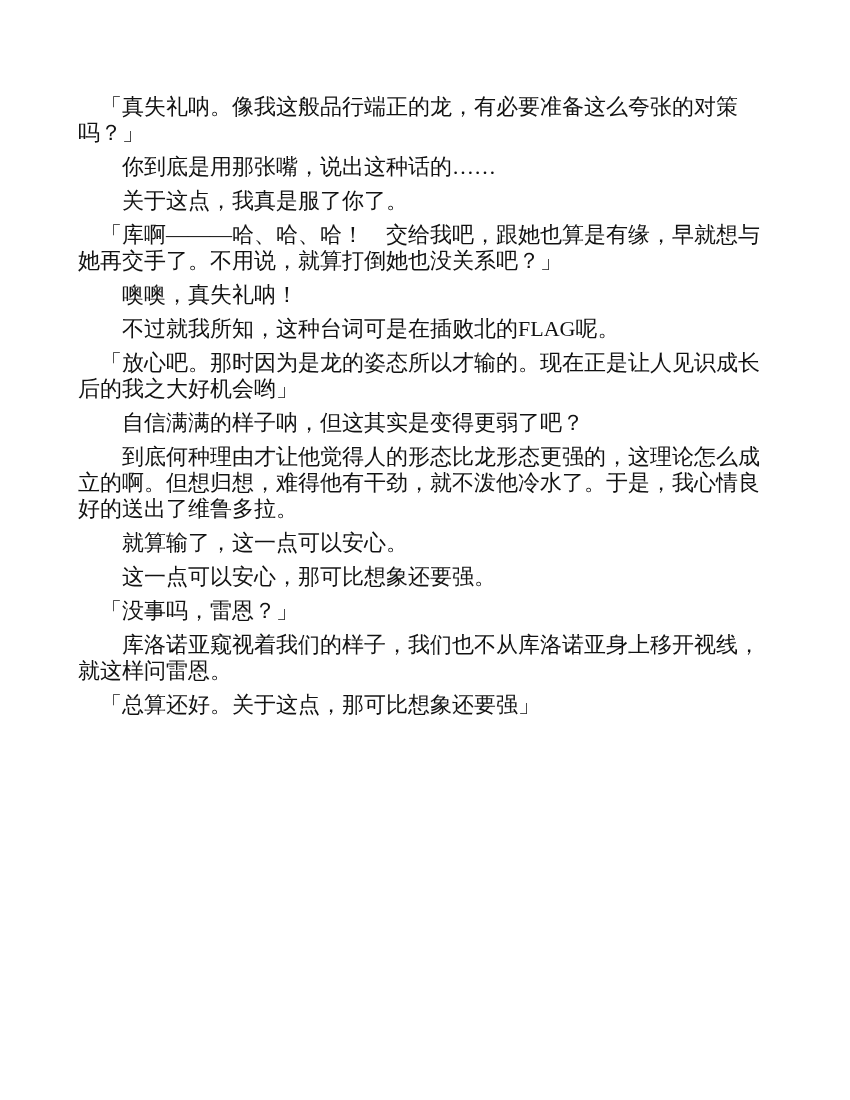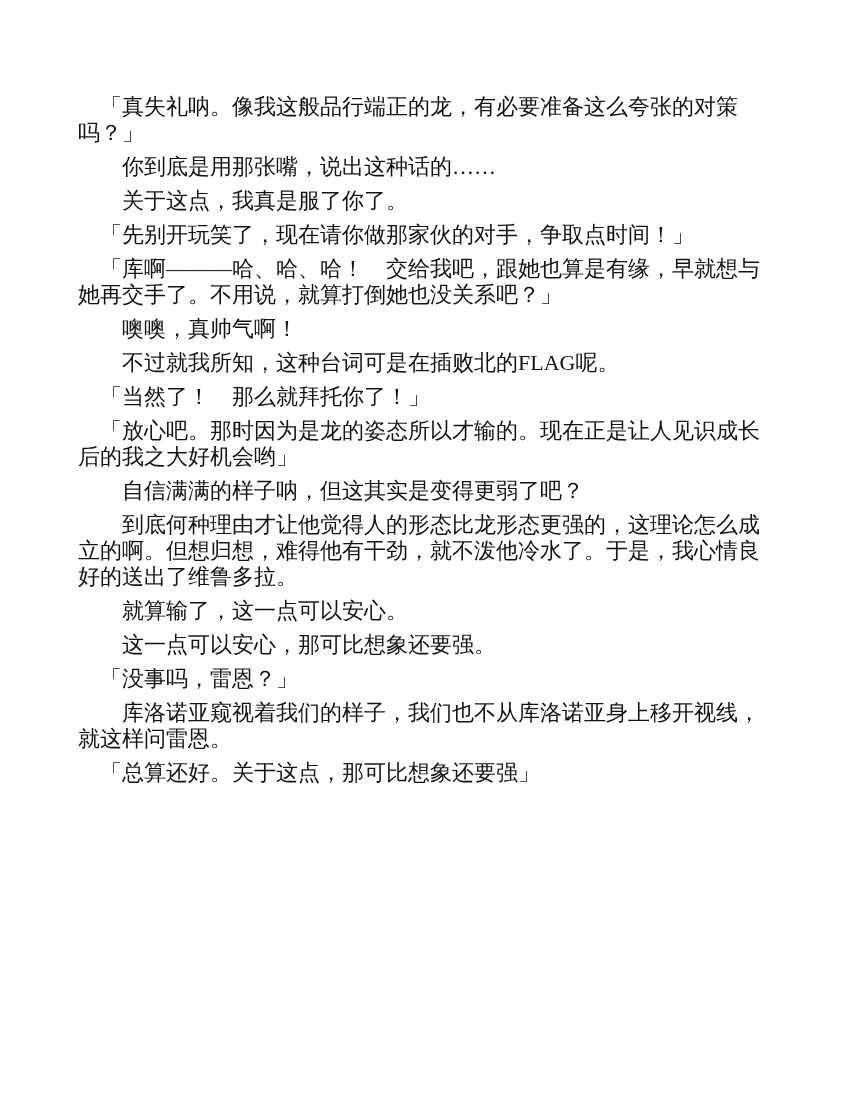--- a/index.html
+++ b/index.html
@@ -35,25 +35,23 @@
     text-indent: 2em;
   }
 </style>
 </head>
 <body>
 
 <div class="page">
   <p class="dialogue">「真失礼呐。像我这般品行端正的龙，有必要准备这么夸张的对策吗？」</p>
   <p class="narration">你到底是用那张嘴，说出这种话的……</p>
   <p class="narration">关于这点，我真是服了你了。</p>
-  <p class="dialogue">「先别开玩笑了，现在请你做那家伙的对手，争取点时间！」</p>
   <p class="dialogue">「库啊———哈、哈、哈！　交给我吧，跟她也算是有缘，早就想与她再交手了。不用说，就算打倒她也没关系吧？」</p>
-  <p class="narration">噢噢，真帅气啊！</p>
+  <p class="narration">噢噢，真失礼呐！</p>
   <p class="narration">不过就我所知，这种台词可是在插败北的FLAG呢。</p>
-  <p class="dialogue">「当然了！　那么就拜托你了！」</p>
   <p class="dialogue">「放心吧。那时因为是龙的姿态所以才输的。现在正是让人见识成长后的我之大好机会哟」</p>
   <p class="narration">自信满满的样子呐，但这其实是变得更弱了吧？</p>
   <p class="narration">到底何种理由才让他觉得人的形态比龙形态更强的，这理论怎么成立的啊。但想归想，难得他有干劲，就不泼他冷水了。于是，我心情良好的送出了维鲁多拉。</p>
   <p class="narration">就算输了，这一点可以安心。</p>
   <p class="narration">这一点可以安心，那可比想象还要强。</p>
   <p class="dialogue">「没事吗，雷恩？」</p>
   <p class="narration">库洛诺亚窥视着我们的样子，我们也不从库洛诺亚身上移开视线，就这样问雷恩。</p>
   <p class="dialogue">「总算还好。关于这点，那可比想象还要强」</p>
 </div>
 

